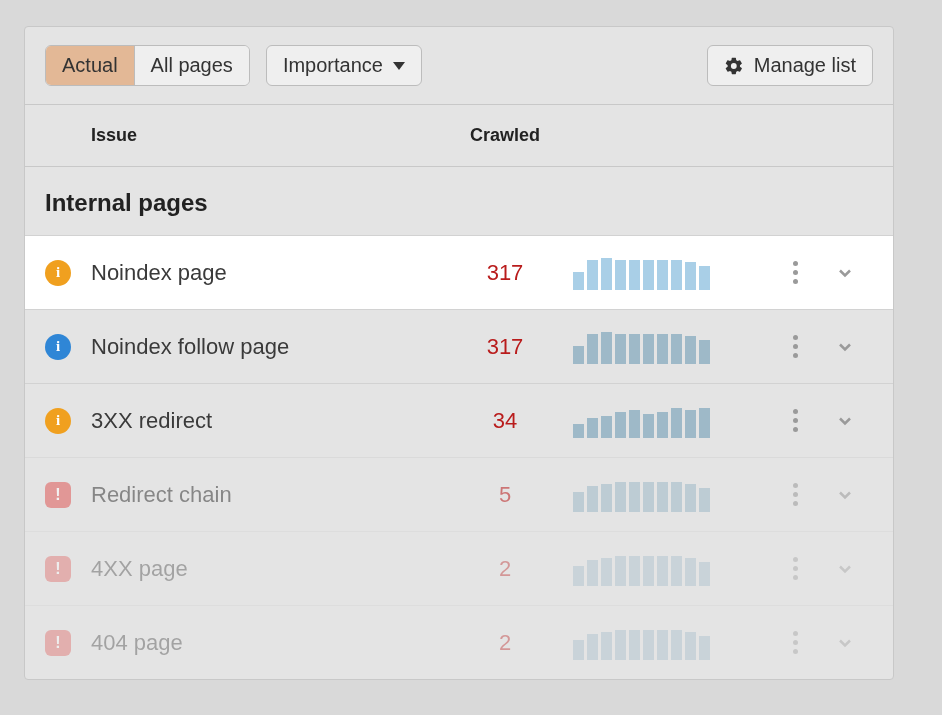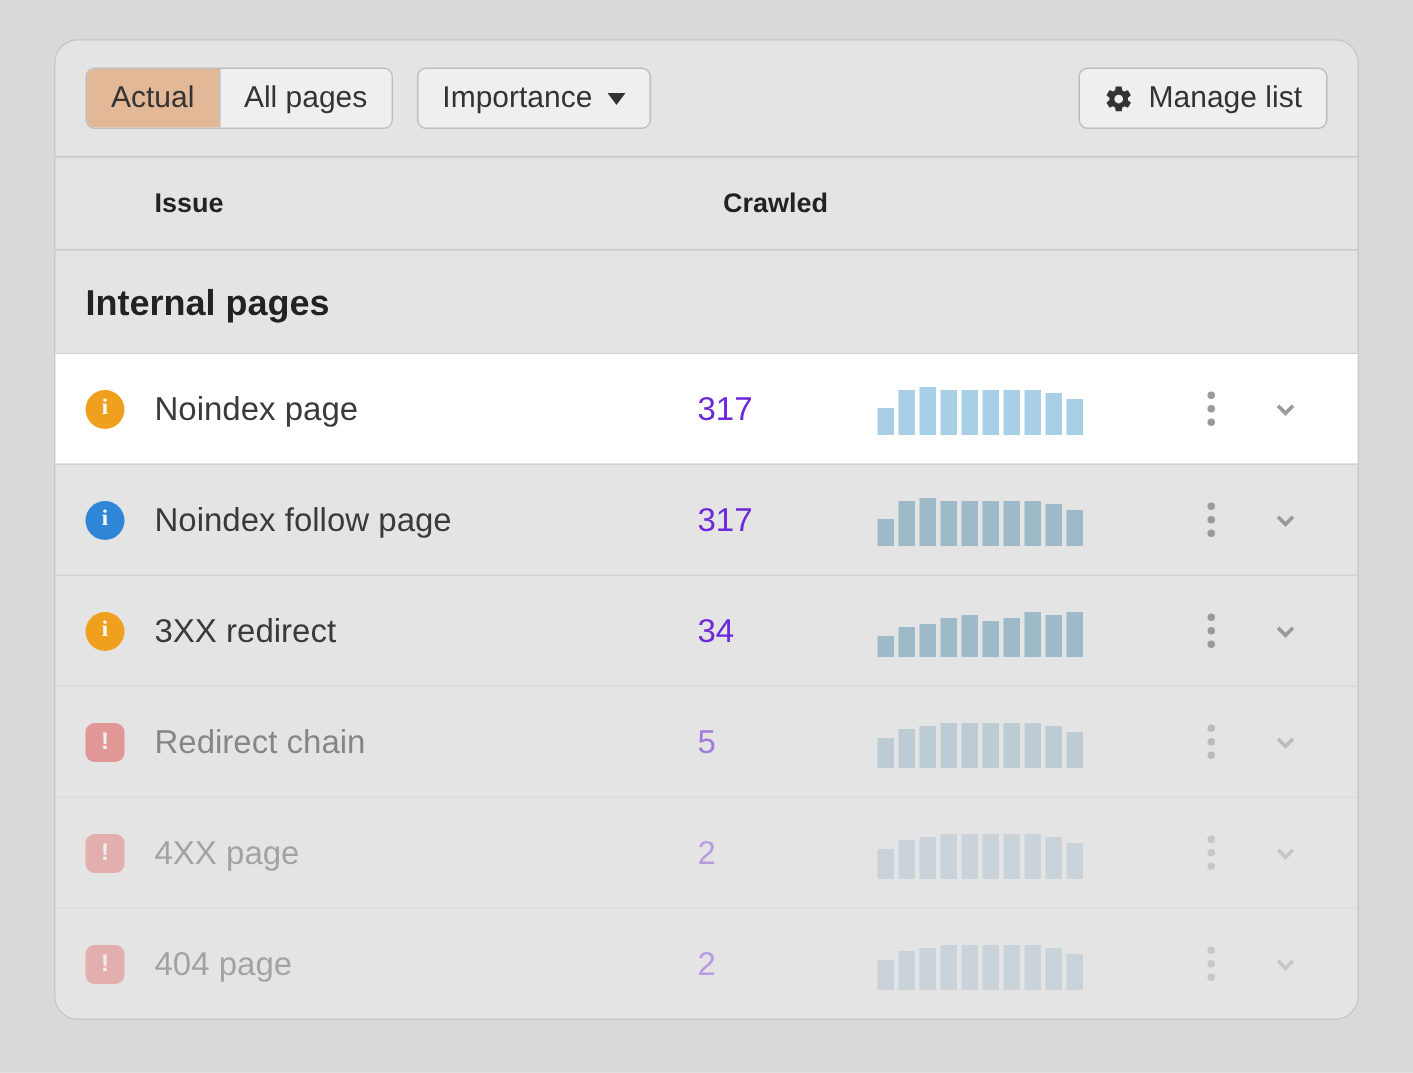--- a/index.html
+++ b/index.html
@@ -6,26 +6,26 @@
   body {
     font-family: -apple-system, BlinkMacSystemFont, "Segoe UI", Helvetica, Arial, sans-serif;
     background: #d9d9d9;
     width: 942px;
     height: 715px;
     overflow: hidden;
     position: relative;
   }
   .panel {
     position: absolute;
-    left: 36px;
+    left: 24px;
     top: 26px;
     width: 870px;
     background: #e4e4e4;
     border: 1px solid #c8c8c8;
-    border-radius: 16px;
+    border-radius: 4px;
   }
   .toolbar {
     display: flex;
     align-items: center;
     padding: 18px 20px;
     gap: 16px;
     border-bottom: 1px solid #c8c8c8;
   }
   .seg-group {
     display: inline-flex;
@@ -86,21 +86,21 @@
     align-items: center;
     padding: 0 20px;
     height: 74px;
     border-top: 1px solid #d2d2d2;
     font-size: 22px;
   }
   .row.highlight { background: #ffffff; }
   .row.dim { opacity: 0.55; }
   .row.dim2 { opacity: 0.38; }
   .row .issue-name { color: #3a3a3a; }
-  .row .crawled { text-align: left; padding-right: 16px; color: #6d28d9; }
+  .row .crawled { text-align: center; padding-right: 16px; color: #b91c1c; }
   .status-icon {
     width: 26px; height: 26px; border-radius: 50%;
     display: flex; align-items: center; justify-content: center;
     color: #fff; font-weight: 700; font-size: 15px;
     font-family: Georgia, serif;
   }
   .status-orange { background: #f0a01f; }
   .status-blue { background: #2f86d6; }
   .status-red {
     width: 26px; height: 26px; border-radius: 6px;

